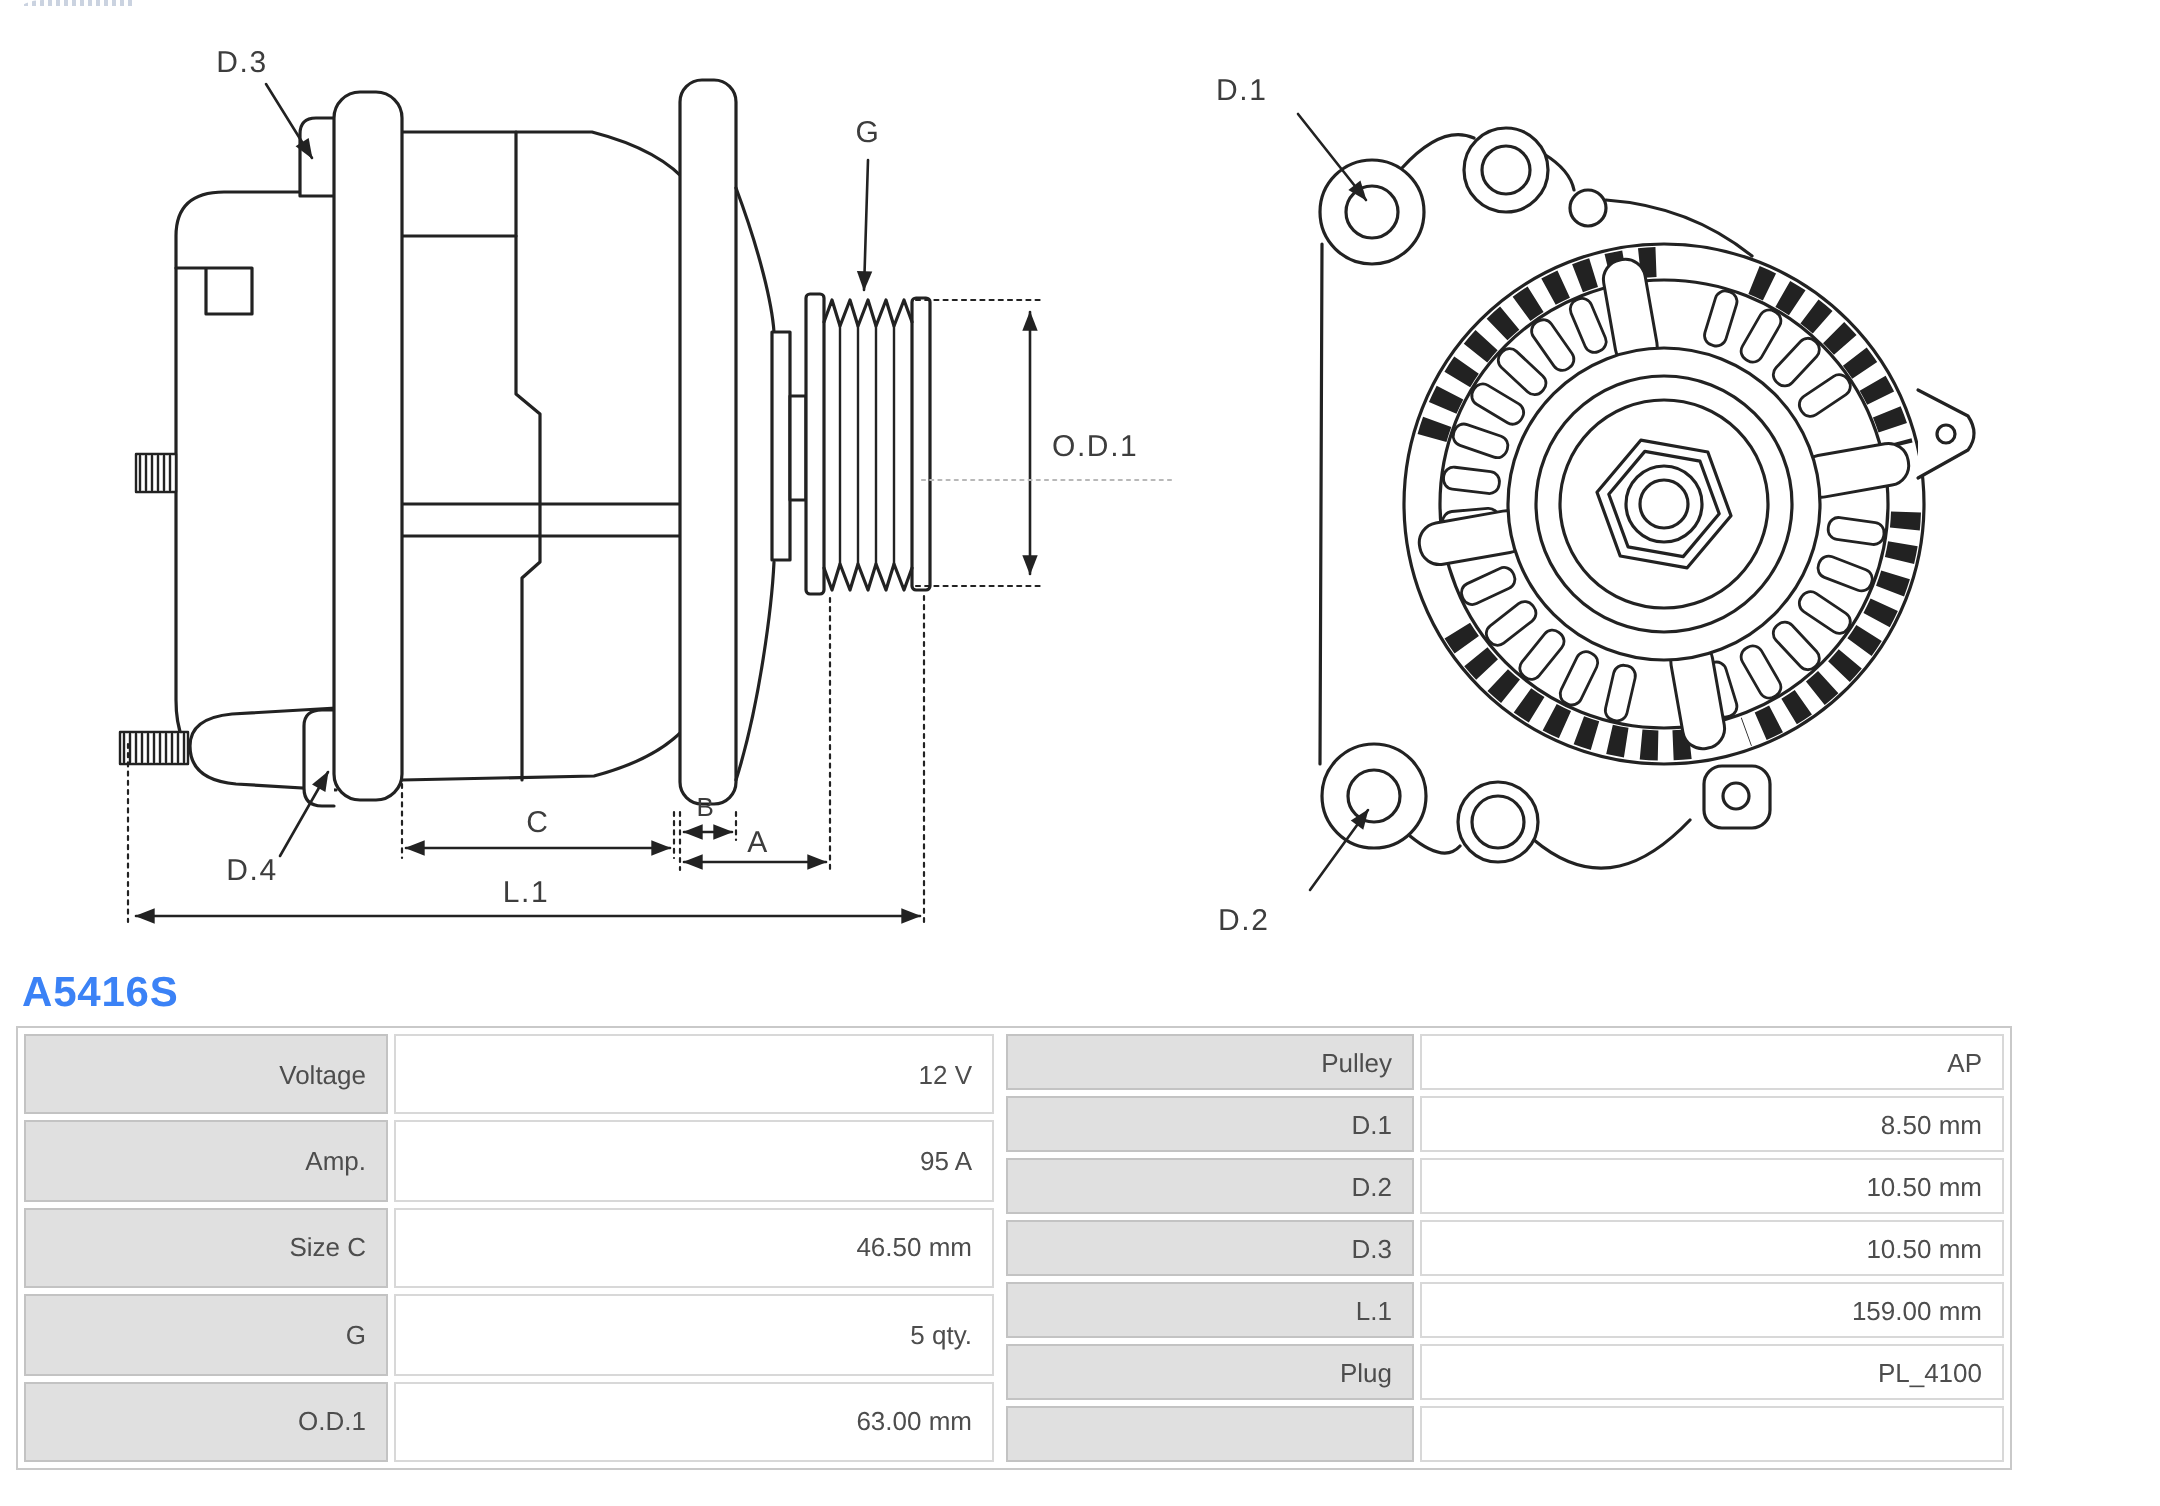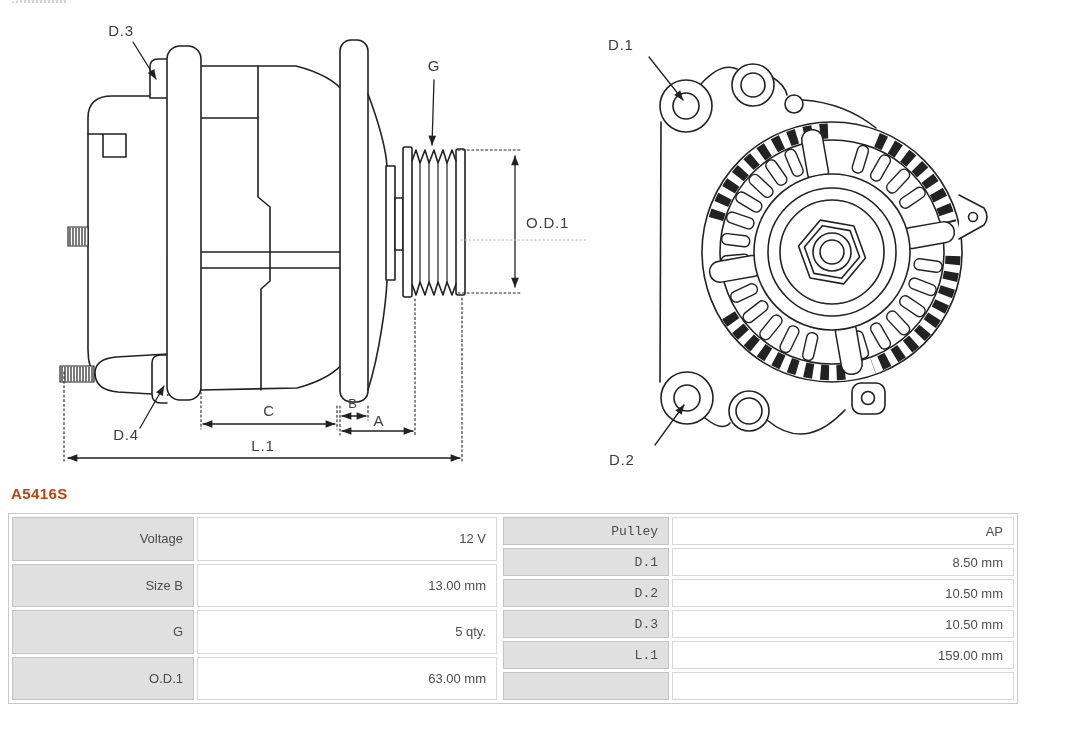--- a/index.html
+++ b/index.html
@@ -10,37 +10,37 @@
   }
   #logo-remnant {
     position:absolute; left:0; top:0; width:66px; height:3px; opacity:.75;
     background: repeating-linear-gradient(90deg,#b9c4d6 0 2px,#ffffff 2px 4px);
   }
   #drawings { position:absolute; left:0; top:0; width:1080px; height:480px; }
   .dim-text { fill:#3d3d3d; font-family:"Liberation Sans",sans-serif; font-size:15px; letter-spacing:.8px; }
   .dim-text-sm { font-size:13px; }
   #part-number {
     position:absolute; left:11px; top:485px;
-    color:#c2410c; font-size:15px; font-weight:600; letter-spacing:.4px;
+    color:#3b82f6; font-size:21px; font-weight:600; letter-spacing:.4px;
   }
   #spec-wrap {
     position:absolute; left:8px; top:513px;
     display:inline-flex; border:1px solid #c9c9c9; background:#fff;
   }
   table.spec { border-collapse:separate; border-spacing:3px; table-layout:fixed; }
   table.spec td {
     height:28px; padding:0 10px; font-size:13px; color:#4d4d4d;
     text-align:right; vertical-align:middle; white-space:nowrap; overflow:hidden;
   }
   table.spec td.label { background:#e0e0e0; border:1px solid #c3c3c3; }
   table.spec td.value { background:#ffffff; border:1px solid #d8d8d8;padding-left:32px; }
   .spec-left  td.label { width:182px; }
   .spec-left  td.value { width:300px; }
-  .spec-right td.label { width:166px;font-family:Liberation Mono, monospace; }
-  .spec-right td.value { width:342px; }
+  .spec-right td.label { width:204px; }
+  .spec-right td.value { width:292px; }
 </style>
 </head>
 <body>
 
 <div id="app">
 
   <div id="logo-remnant"></div>
 
   <svg id="drawings" viewBox="0 0 1080 480" width="1080" height="480" stroke="#222" fill="none" stroke-width="1.6" stroke-linejoin="round" stroke-linecap="round">
     <defs>
@@ -203,22 +203,26 @@
   <div id="part-number">A5416S</div>
 
   <div id="spec-wrap">
     <table class="spec spec-left">
       <tbody>
           <tr>
             <td class="label">Voltage</td>
             <td class="value">12 V</td>
           </tr>
           <tr>
-            <td class="label">Size B</td>
-            <td class="value">13.00 mm</td>
+            <td class="label">Amp.</td>
+            <td class="value">95 A</td>
+          </tr>
+          <tr>
+            <td class="label">Size C</td>
+            <td class="value">46.50 mm</td>
           </tr>
           <tr>
             <td class="label">G</td>
             <td class="value">5 qty.</td>
           </tr>
           <tr>
             <td class="label">O.D.1</td>
             <td class="value">63.00 mm</td>
           </tr>
         </tbody>
@@ -239,20 +243,24 @@
           </tr>
           <tr>
             <td class="label">D.3</td>
             <td class="value">10.50 mm</td>
           </tr>
           <tr>
             <td class="label">L.1</td>
             <td class="value">159.00 mm</td>
           </tr>
           <tr>
+            <td class="label">Plug</td>
+            <td class="value">PL_4100</td>
+          </tr>
+          <tr>
             <td class="label"></td>
             <td class="value"></td>
           </tr>
         </tbody>
     </table>
   </div>
 
 </div>
 
 </body></html>

